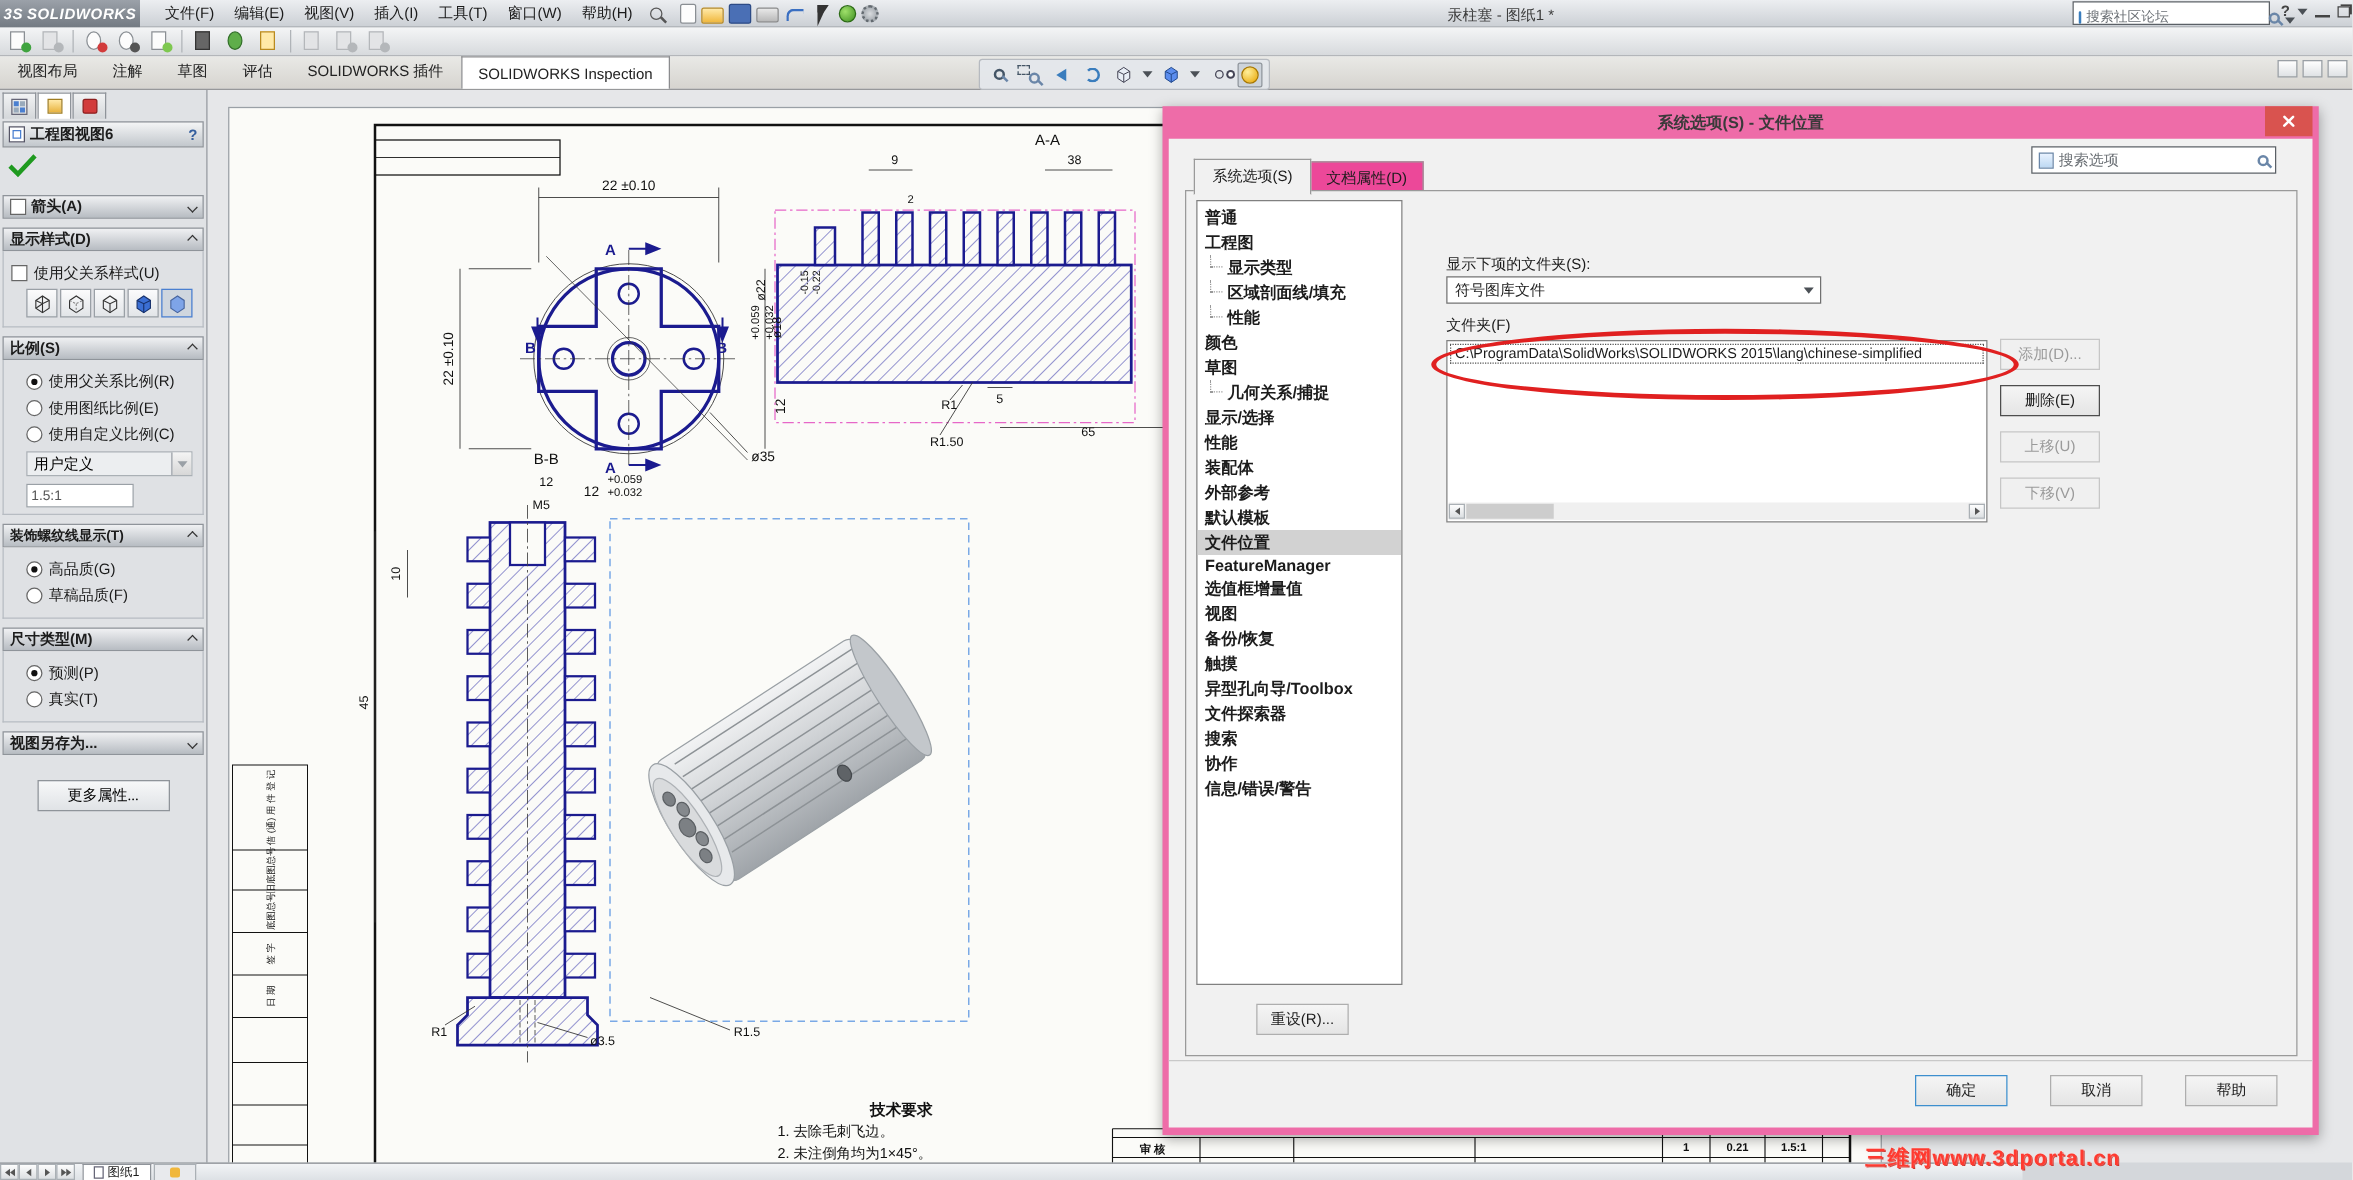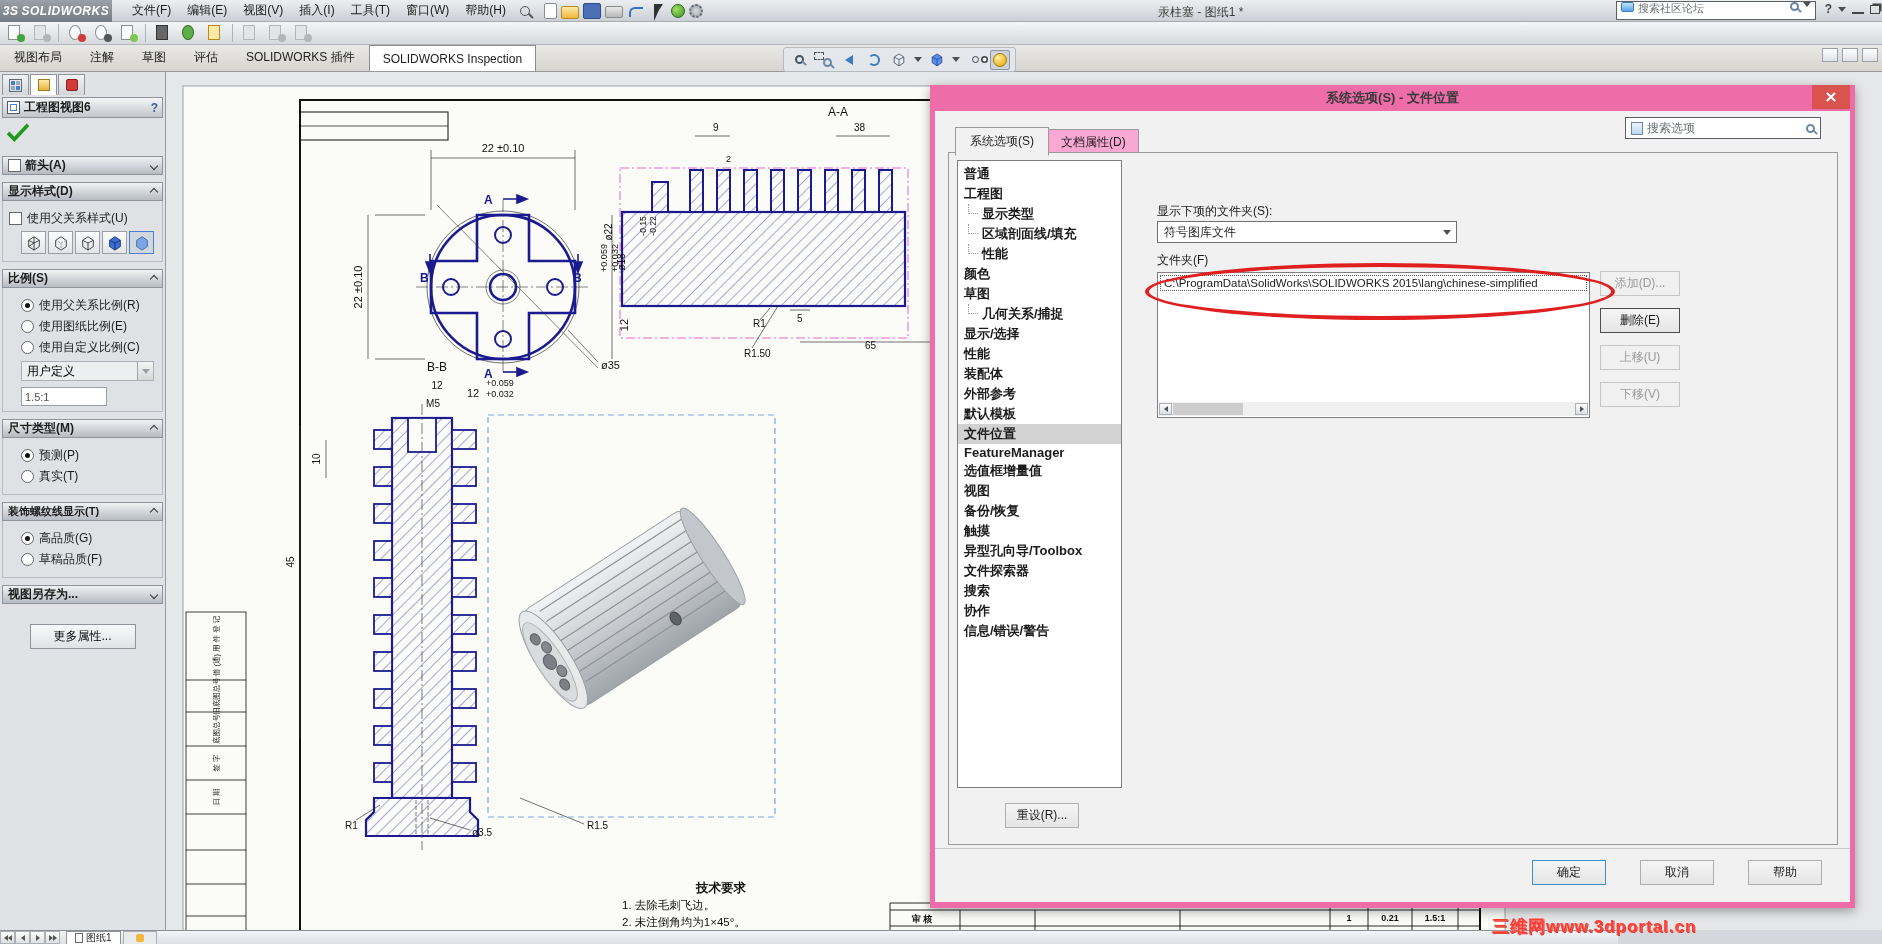--- a/index.html
+++ b/index.html
@@ -17,21 +17,21 @@
 .qi.page{background:#fdfdfd;border:1px solid #8a8f94;width:13px;height:16px}
 .qi.folder{background:linear-gradient(#ffe9a8,#f0b73c);border:1px solid #b98a20;height:13px;margin-top:3px}
 .qi.floppy{background:#4a6fb5;border:1px solid #2d4b86}
 .qi.printer{background:linear-gradient(#e8e8e8,#b9b9b9);border:1px solid #8a8a8a;height:12px;margin-top:2px}
 .qi.undo{border:none}
 .qi.undo::after{content:"";position:absolute;left:2px;top:4px;width:12px;height:8px;border:2px solid #3a6fc2;border-right:none;border-bottom:none;border-radius:6px 0 0 0}
 .qi.cursor::after{content:"";position:absolute;left:5px;top:1px;border-left:5px solid #333;border-right:4px solid transparent;border-bottom:11px solid transparent;border-top:6px solid #333}
 .qi.rebuild{background:radial-gradient(circle at 35% 35%,#9fe06a,#3f9022);border-radius:50%;width:14px;height:14px;border:1px solid #2c6b15}
 .qi.gear{background:radial-gradient(circle at 50% 50%,#d9dcdf,#9aa0a6);border-radius:50%;width:14px;height:14px;border:2px dotted #636a70}
 .title-txt{position:absolute;left:1158px;top:4px;color:#3c3c3c}
-.tsearch{position:absolute;right:66px;top:1px;width:200px;height:19px;background:#fff;border:1px solid #5b6066;display:flex;align-items:flex-start;padding:0 4px;gap:4px}
+.tsearch{position:absolute;right:66px;top:1px;width:158px;height:19px;background:#fff;border:1px solid #5b6066;display:flex;align-items:flex-end;padding:0 4px;gap:4px}
 .bubble{width:13px;height:10px;background:linear-gradient(#bfe2ff,#5aa7e8);border:1px solid #3a7dbd;border-radius:2px}
 .tsearch input{border:none;outline:none;flex:1;font-size:11px;color:#6b7075;background:transparent;font-family:inherit}
 .mag{width:9px;height:9px;border:2px solid #6a86a8;border-radius:50%;position:relative;flex:none}
 .mag::after{content:"";position:absolute;width:6px;height:2px;background:#6a86a8;right:-5px;bottom:-2px;transform:rotate(45deg)}
 .carD{width:0;height:0;border-left:4px solid transparent;border-right:4px solid transparent;border-top:5px solid #4b5056}
 .winbtns{position:absolute;right:2px;top:2px;display:flex;align-items:center;gap:6px}
 .help-q{font-weight:bold;color:#444}
 .wmin{width:12px;height:10px;border-bottom:2px solid #444}
 .wrest{width:10px;height:9px;border:1.5px solid #444;box-shadow:2px -2px 0 -0.5px #444}
 
@@ -87,42 +87,42 @@
 .tri-r{width:0;height:0;border-top:3px solid transparent;border-bottom:3px solid transparent;border-left:4px solid #555}
 .thumb{flex:0 0 34px;height:10px;background:#c6cace;margin-left:2px}
 .cb{width:13px;height:13px;border:1px solid #666;background:#fff;flex:none}
 .rad{width:13px;height:13px;border:1px solid #666;border-radius:50%;background:#fff;display:inline-block;position:relative;flex:none}
 .rad.on::after{content:"";position:absolute;inset:3px;background:#111;border-radius:50%}
 .optrow{display:flex;align-items:center;gap:5px;margin:4px 0 4px 14px}
 .stylebtns{display:flex;gap:2px;margin:4px 0 2px 14px}
 .stb{width:25px;height:23px;background:linear-gradient(#fbfbfc,#e2e5e8);border:1px solid #9aa0a6;display:flex;align-items:center;justify-content:center}
 .stb.sel{background:#cfd6de;border:1px solid #4a7fd0}
 .inpt{width:86px;height:19px;border:1px solid #9aa0a6;background:#fff;padding:0 3px;font-size:11px;color:#555;font-family:inherit}
-.morebtn{display:block;margin:20px auto 0;width:106px;height:25px;background:linear-gradient(#f7f8f9,#e0e3e6);border:1px solid #8f949a;font-size:12px;font-family:Liberation Sans, sans-serif}
+.morebtn{display:block;margin:20px auto 0;width:106px;height:25px;background:linear-gradient(#f7f8f9,#e0e3e6);border:1px solid #8f949a;font-size:12px;font-family:Liberation Serif, serif}
 
 #drawarea{position:absolute;left:166px;top:72px;width:1716px;height:858px;background:#e6e7e9;z-index:1}
 
 #statusbar{position:absolute;left:0;bottom:0;width:1618px;height:14px;background:linear-gradient(#f2f4f6,#dde1e5);border-top:1px solid #8a8f94;display:flex;align-items:stretch;z-index:6;font-size:10px}
 .nav{width:15px;border:1px solid #aab0b5;background:linear-gradient(#fdfdfd,#dcdfe2);display:flex;align-items:center;justify-content:center}
 .shtab{display:flex;align-items:center;gap:3px;background:#fff;border:1px solid #8f949a;border-bottom:none;padding:0 8px;margin-left:6px}
 .shico{width:8px;height:10px;background:#fff;border:1px solid #667}
 .shtab2{width:34px;border:1px solid #aab0b5;border-bottom:none;background:#e8eaed;margin-left:2px;display:flex;align-items:center;justify-content:center}
 .star{width:8px;height:8px;background:#f0b73c;border-radius:2px}
 
 #dlg{position:absolute;left:930px;top:85px;width:925px;height:823px;background:#ee6ca8;z-index:10;box-shadow:0 3px 10px rgba(0,0,0,.35)}
 .dtitle{height:26px;display:flex;align-items:center;justify-content:center;font-weight:bold;color:#3a3a3a;font-size:13px;position:relative}
 .dclose{position:absolute;right:5px;top:0;width:38px;height:24px;background:#d9534f;display:flex;align-items:center;justify-content:center}
 .x1,.x2{position:absolute;width:12px;height:2.2px;background:#fff;border-radius:1px}
 .x1{transform:rotate(45deg)}.x2{transform:rotate(-45deg)}
 .dbody{position:absolute;left:5px;top:26px;right:5px;bottom:6px;background:#f1f1f1}
 .dsearch{position:absolute;left:690px;top:6px;width:196px;height:22px;background:#fff;border:1px solid #5b6066;display:flex;align-items:center;gap:4px;padding:0 5px}
 .dsico{width:13px;height:13px;border:1px solid #6a86a8;background:linear-gradient(#eaf3ff,#bcd8f2)}
 .dsearch input{border:none;outline:none;flex:1;font-size:12px;color:#6b7075;background:transparent;font-family:inherit}
 .dtabs{position:absolute;left:20px;top:18px;display:flex}
-.dtab{padding:4px 12px;border:1px solid #9a9a9a;background:#f9a8d4;margin-right:-1px}
+.dtab{padding:4px 12px;border:1px solid #9a9a9a;background:#ec4899;margin-right:-1px}
 .dtab.active{background:#f1f1f1;border-bottom-color:#f1f1f1;position:relative;z-index:2;padding:5px 14px;margin-top:-2px}
 .cbox{position:absolute;left:13px;top:41px;width:890px;height:693px;border:1px solid #9a9a9a;background:#f1f1f1}
 .tree{position:absolute;left:22px;top:49px;width:165px;height:628px;background:#fff;border:1px solid #808080;padding:3px 0;overflow:hidden}
 .ti{font-weight:bold;font-size:13px;padding:1px 6px;white-space:nowrap}
 .ti.ch{padding-left:24px;position:relative}
 .ti.ch::before{content:"";position:absolute;left:10px;top:0;height:9px;width:9px;border-left:1px dotted #999;border-bottom:1px dotted #999}
 .ti.sel{background:#d2d2d2}
 .dlabel{position:absolute;font-size:12px;color:#1c1c1c}
 .dcombo{position:absolute;left:222px;top:110px;width:300px;height:22px;background:#fff;border:1px solid #707070;display:flex;align-items:center;padding-left:6px}
 .dcombo .ar{position:absolute;right:1px;top:1px;bottom:1px;width:17px;display:flex;align-items:center;justify-content:center;background:#fff}
@@ -383,48 +383,48 @@
           <span class="ar">
             <span class="carD" style="border-top-color:#9aa0a6"></span>
           </span>
         </div>
       <input class="inpt" style="margin: 6px 0px 0px 14px;" readonly="" value="1.5:1">
     </div>
   </div>
 
   <div class="sec">
     <div class="sech">
+        <span style="font-size:11px">装饰螺纹线显示(T)</span>
+        <span class="chev"></span>
+      </div>
+    <div class="secb">
+      <div class="optrow">
+          <span class="rad on"></span>
+          <span>高品质(G)</span>
+        </div>
+      <div class="optrow">
+          <span class="rad"></span>
+          <span>草稿品质(F)</span>
+        </div>
+    </div>
+  </div>
+
+  <div class="sec">
+    <div class="sech">
         <span>尺寸类型(M)</span>
         <span class="chev"></span>
       </div>
     <div class="secb">
       <div class="optrow">
           <span class="rad on"></span>
           <span>预测(P)</span>
         </div>
       <div class="optrow">
           <span class="rad"></span>
           <span>真实(T)</span>
-        </div>
-    </div>
-  </div>
-
-  <div class="sec">
-    <div class="sech">
-        <span style="font-size:11px">装饰螺纹线显示(T)</span>
-        <span class="chev"></span>
-      </div>
-    <div class="secb">
-      <div class="optrow">
-          <span class="rad on"></span>
-          <span>高品质(G)</span>
-        </div>
-      <div class="optrow">
-          <span class="rad"></span>
-          <span>草稿品质(F)</span>
         </div>
     </div>
   </div>
 
   <div class="sec">
     <div class="sech">
         <span>视图另存为...</span>
         <span class="chev chevD"></span>
       </div>
   </div>

